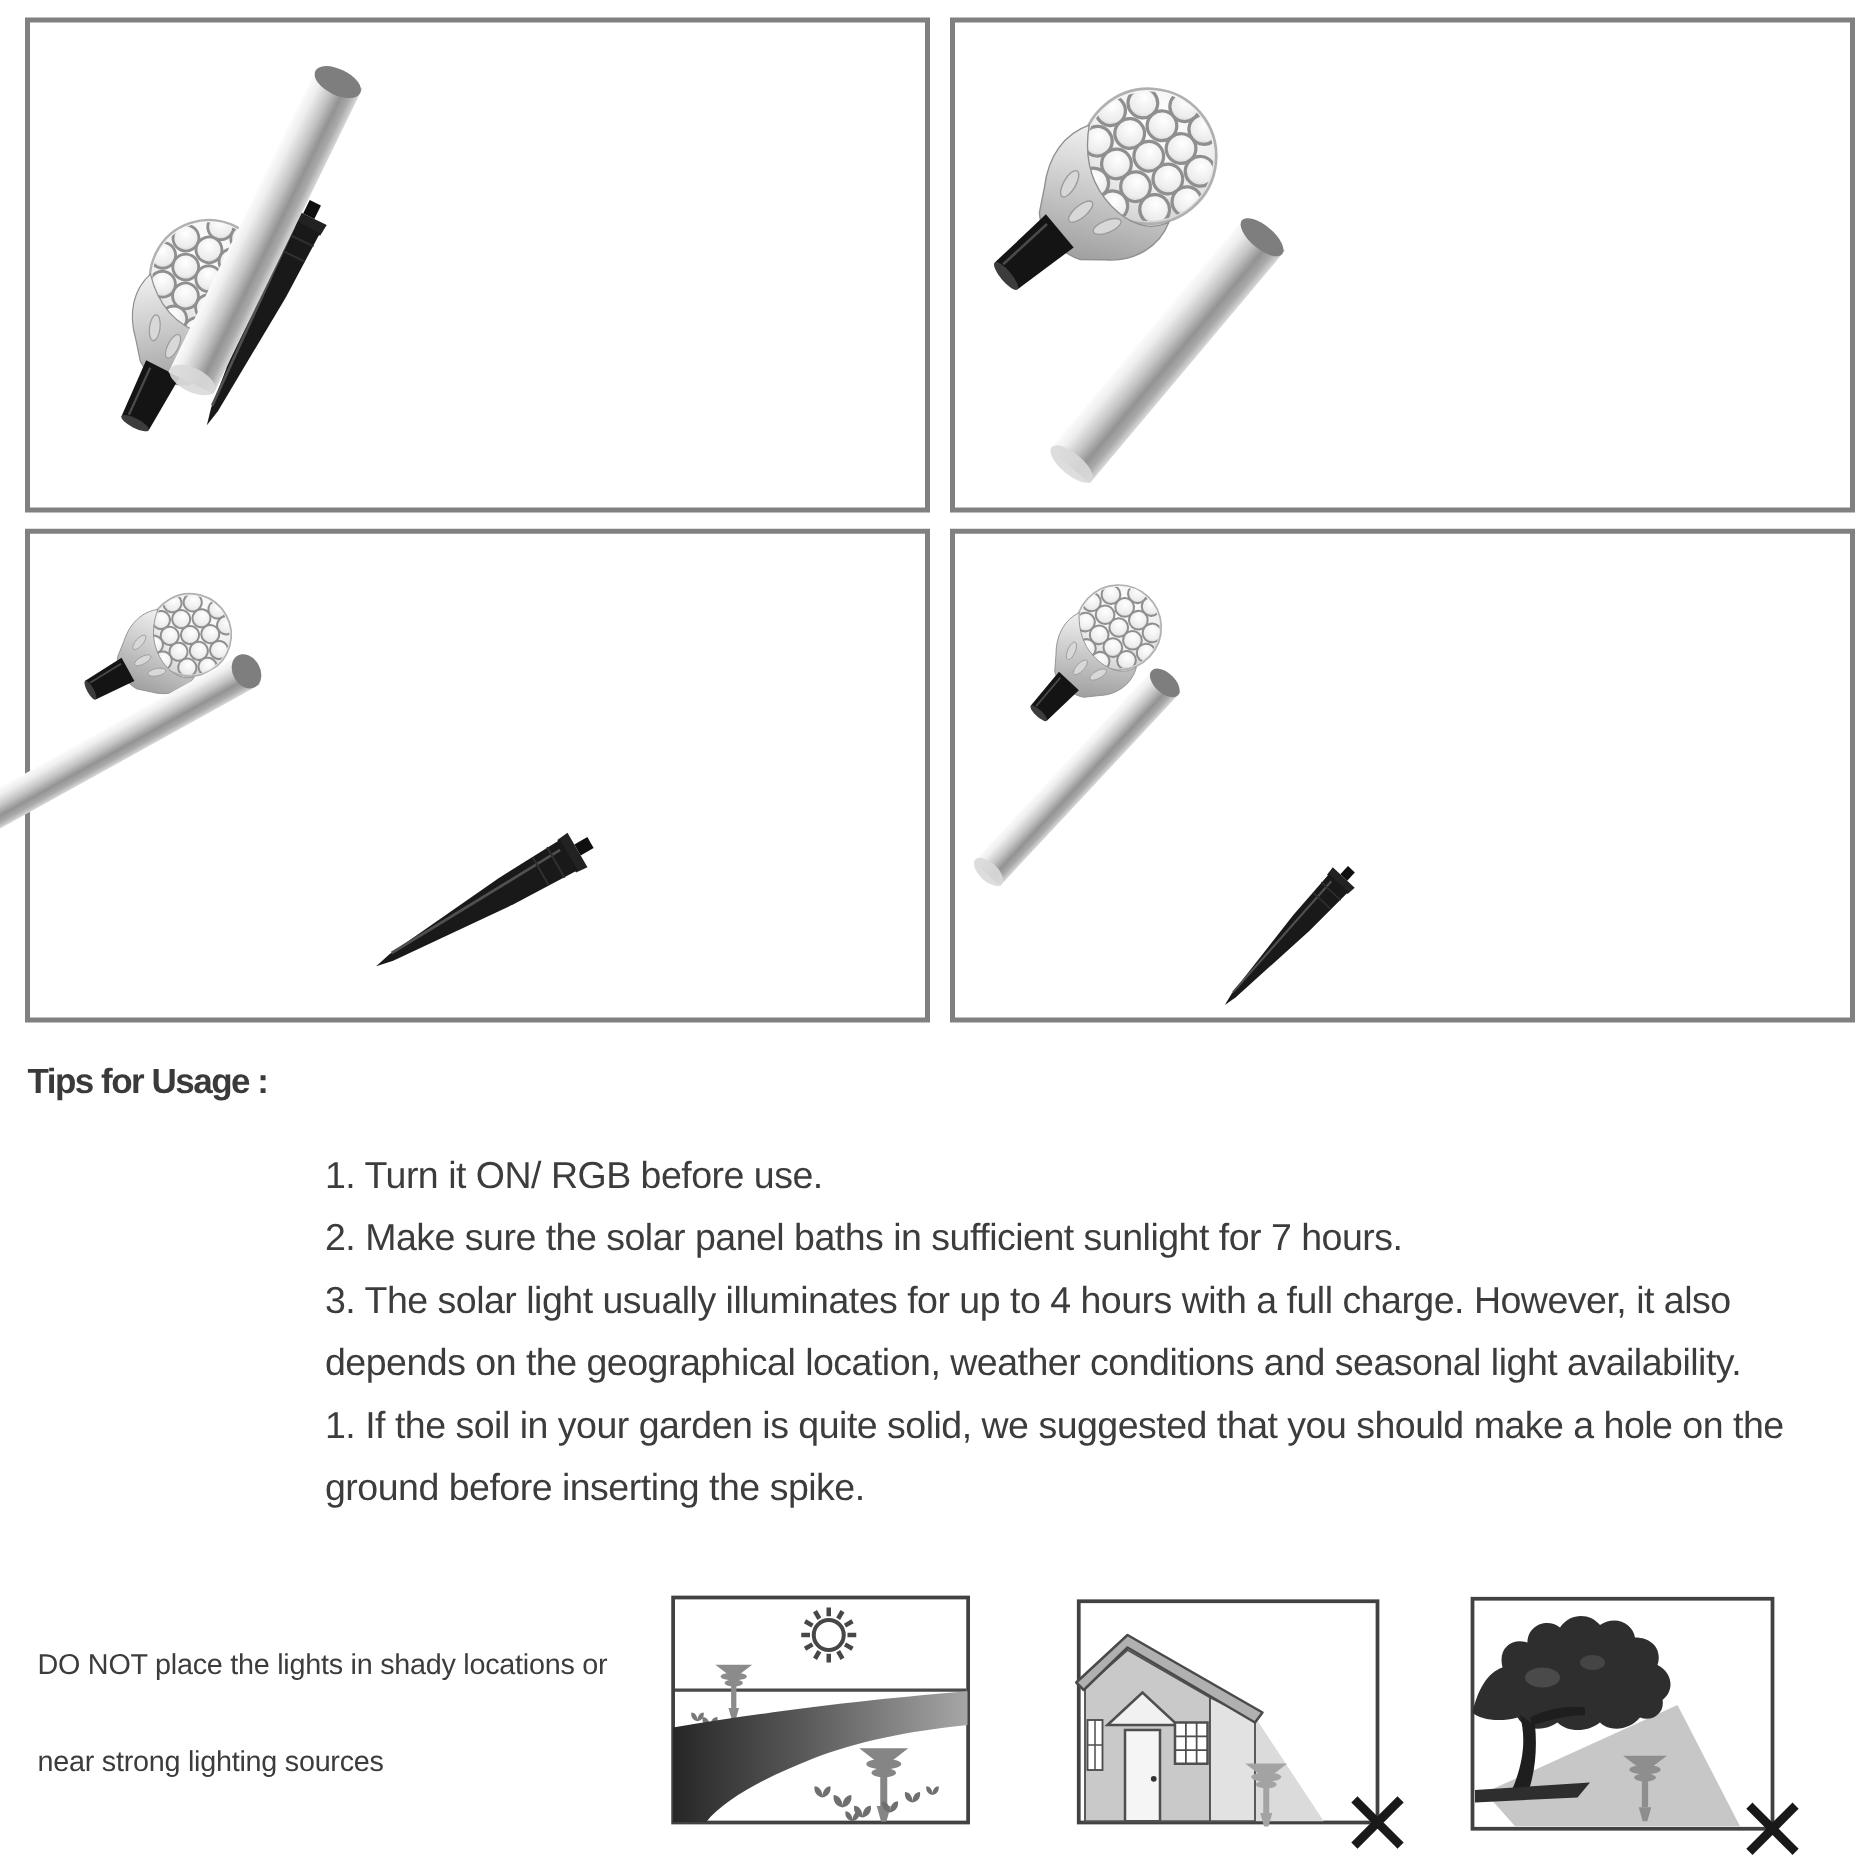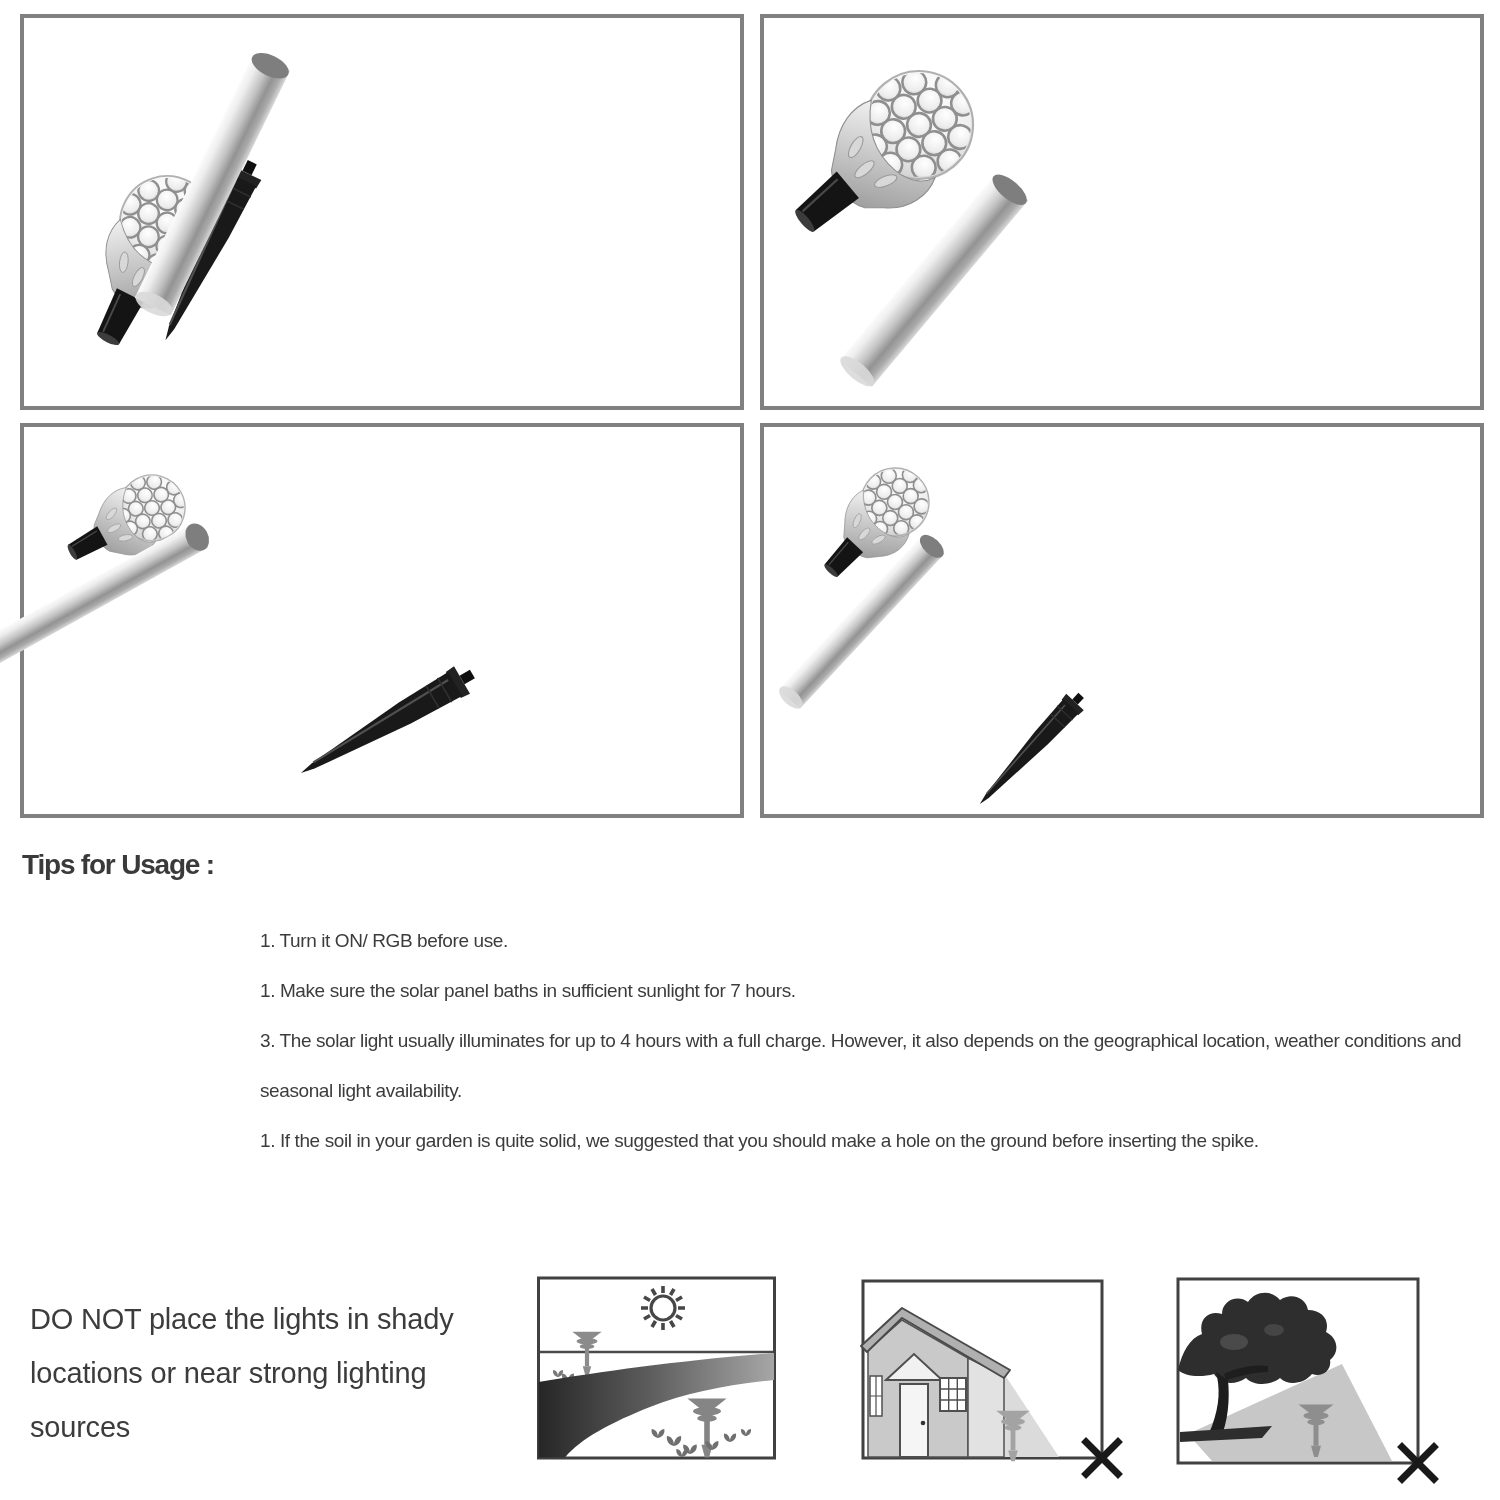--- a/index.html
+++ b/index.html
@@ -16,25 +16,25 @@
   .panel svg{display:block;}
   #panel1{left:20px;top:14px;height:396px;}
   #panel2{left:760px;top:14px;height:396px;}
   #panel3{left:20px;top:423px;height:395px;}
   #panel4{left:760px;top:423px;height:395px;}
   #tips-heading{
     left:22px;top:849px;font-size:28px;font-weight:700;letter-spacing:-1.2px;
     color:#3a3a3a;white-space:nowrap;
   }
   #tips-list{
-    left:260px;top:916px;width:1210px;font-size:19px;line-height:50px;
+    left:260px;top:916px;width:1210px;font-size:30px;line-height:50px;
     letter-spacing:-0.4px;color:#3c3c3c;
   }
   #warning-text{
-    left:30px;top:1292px;width:500px;font-size:29px;line-height:54px;
+    left:30px;top:1292px;width:500px;font-size:23px;line-height:78px;
     letter-spacing:-0.2px;color:#3c3c3c;
   }
   #illu-garden{left:536px;top:1274px;}
   #illu-house{left:858px;top:1274px;}
   #illu-tree{left:1174px;top:1272px;}
   svg{overflow:visible;}
 </style>
 </head>
 <body>
 
@@ -164,21 +164,21 @@
     <use href="#head" transform="translate(131,75) rotate(43) scale(0.68)"></use>
     <use href="#tube" transform="translate(170,117) rotate(43) scale(0.72,2.12)"></use>
     <use href="#spike" transform="translate(311,275) rotate(43) scale(0.75)"></use>
   </svg>
 </div>
 
 <div class="abs" id="tips-heading">Tips for Usage :</div>
 
 <div class="abs" id="tips-list">
   <div>1. Turn it ON/ RGB before use.</div>
-  <div>1. Make sure the solar panel baths in sufficient sunlight for 7 hours.</div>
+  <div>2. Make sure the solar panel baths in sufficient sunlight for 7 hours.</div>
   <div>3. The solar light usually illuminates for up to 4 hours with a full charge. However, it also depends on the geographical location, weather conditions and seasonal light availability.</div>
   <div>1. If the soil in your garden is quite solid, we suggested that you should make a hole on the ground before inserting the spike.</div>
 </div>
 
 <div class="abs" id="warning-text">DO NOT place the lights in shady locations or near strong lighting sources</div>
 
 <svg class="abs" id="illu-garden" width="260" height="200" viewBox="0 0 260 200">
   <rect x="2.5" y="4" width="236" height="180" fill="#ffffff" stroke="#414141" stroke-width="3"></rect>
   <use href="#sun" transform="translate(127,34)"></use>
   <path d="M 4 78 L 237 78" stroke="#4a4a4a" stroke-width="2.6"></path>

